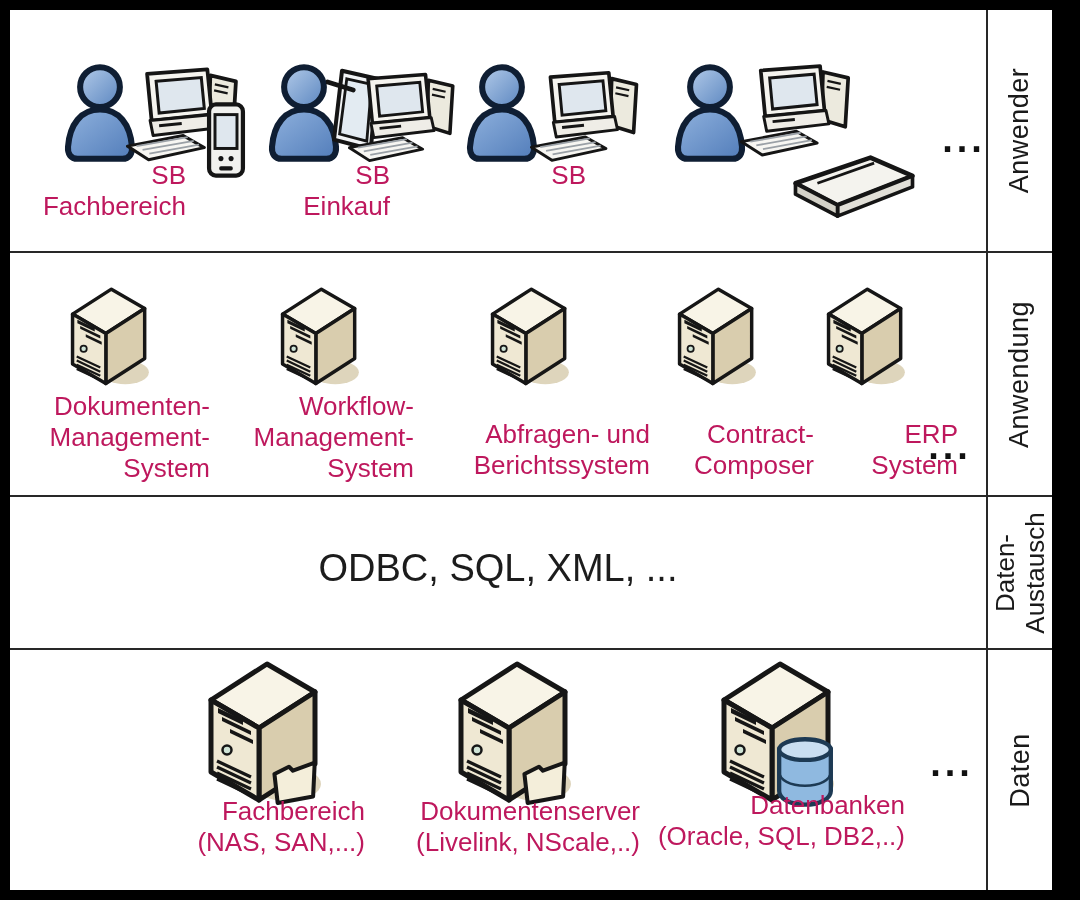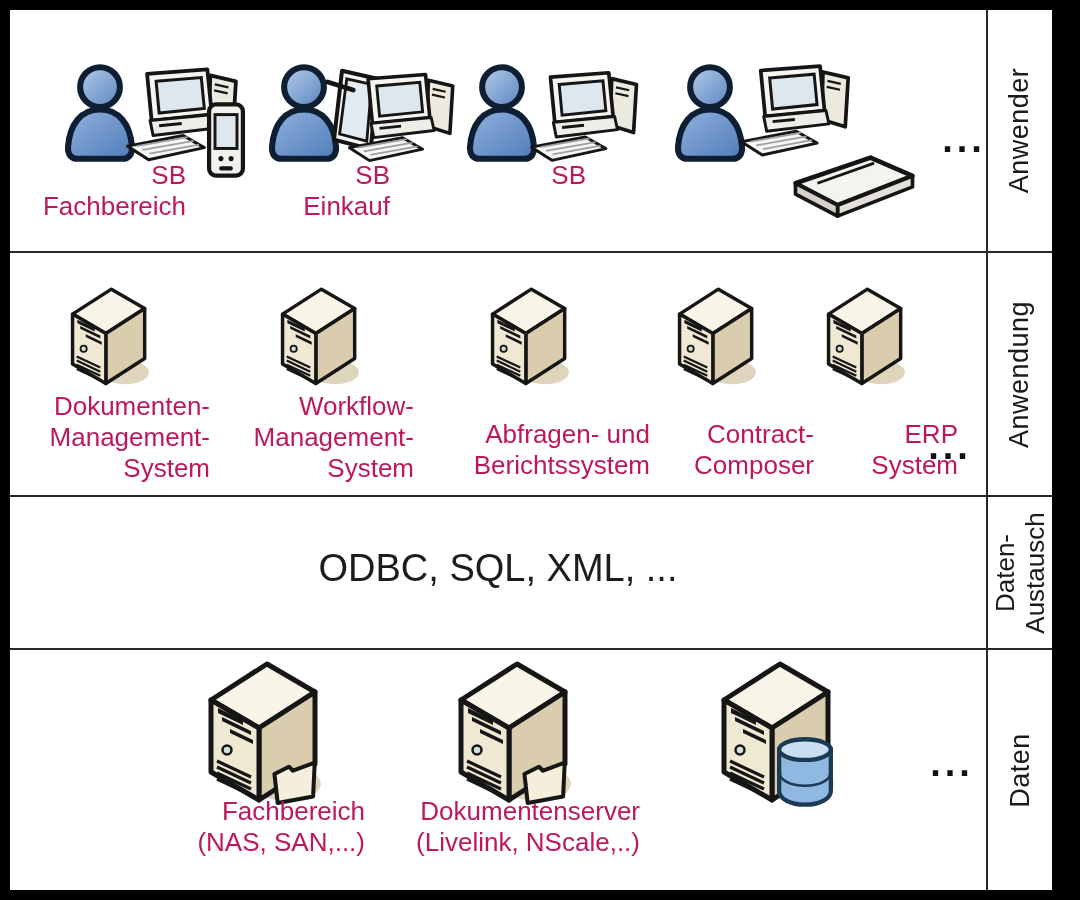--- a/index.html
+++ b/index.html
@@ -265,20 +265,24 @@
         </svg>
 
       <div class="lbl" style="left:155px;top:146px;width:200px">
         <div>Fachbereich</div>
         <div>(NAS, SAN,...)</div>
       </div>
       <div class="lbl" style="left:390px;top:146px;width:240px">
         <div>Dokumentenserver</div>
         <div>(Livelink, NScale,..)</div>
       </div>
+      <div class="lbl" style="left:645px;top:140px;width:250px">
+        <div>Datenbanken</div>
+        <div>(Oracle, SQL, DB2,..)</div>
+      </div>
       <div class="more" style="left:900px;top:92px;width:84px">...</div>
     </div>
     <div class="side">
       <div class="vtext">Daten</div>
     </div>
   </div>
 
 </div>
 
 </body></html>

